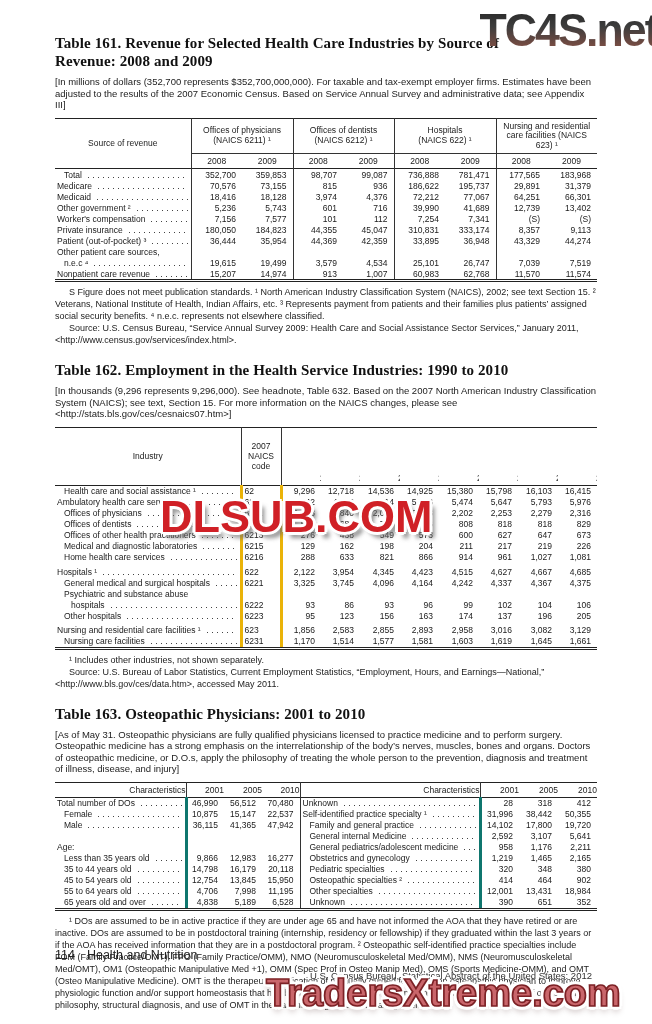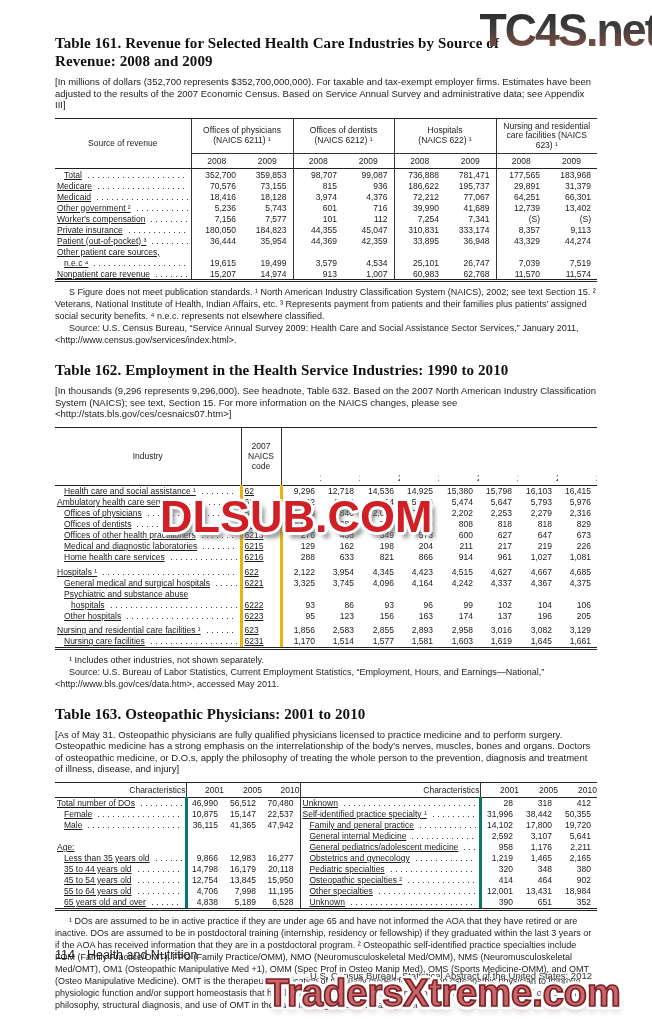--- a/index.html
+++ b/index.html
@@ -37,21 +37,21 @@
   .vl{border-left:1px solid #333;}
   .vl2{border-left:1.5px solid #333;}
   .codehead{text-align:center;vertical-align:middle;line-height:10px;}
   #t162 thead th{height:54px;}
   #t162 thead .yr{vertical-align:bottom;padding-bottom:2px;text-align:center;padding-left:38px;}
   #t162 thead .stub,#t162 thead .codehead{vertical-align:middle;}
   #t163 thead th{padding:2px 0;text-align:right;}
 
   tbody td{padding-top:.5px;padding-bottom:.5px;vertical-align:bottom;}
   td.num{text-align:right;padding-right:6px;white-space:nowrap;}
-  td.lbl{padding-left:2px;text-decoration:underline;}
+  td.lbl{padding-left:2px;}
   td.lbl.ind1{padding-left:9px;}
   td.lbl.ind2{padding-left:16px;}
   tr.b{font-weight:bold;}
   tr.gap td{padding-top:4px;}
   .cf{display:flex;align-items:baseline;}
   .cf .t{white-space:nowrap;}
   .leader{
     flex:1 1 auto;align-self:flex-end;height:3px;min-width:5px;
     margin:0 2px 1px 4px;
     background-image:radial-gradient(circle,#444 .8px,transparent 1px);

